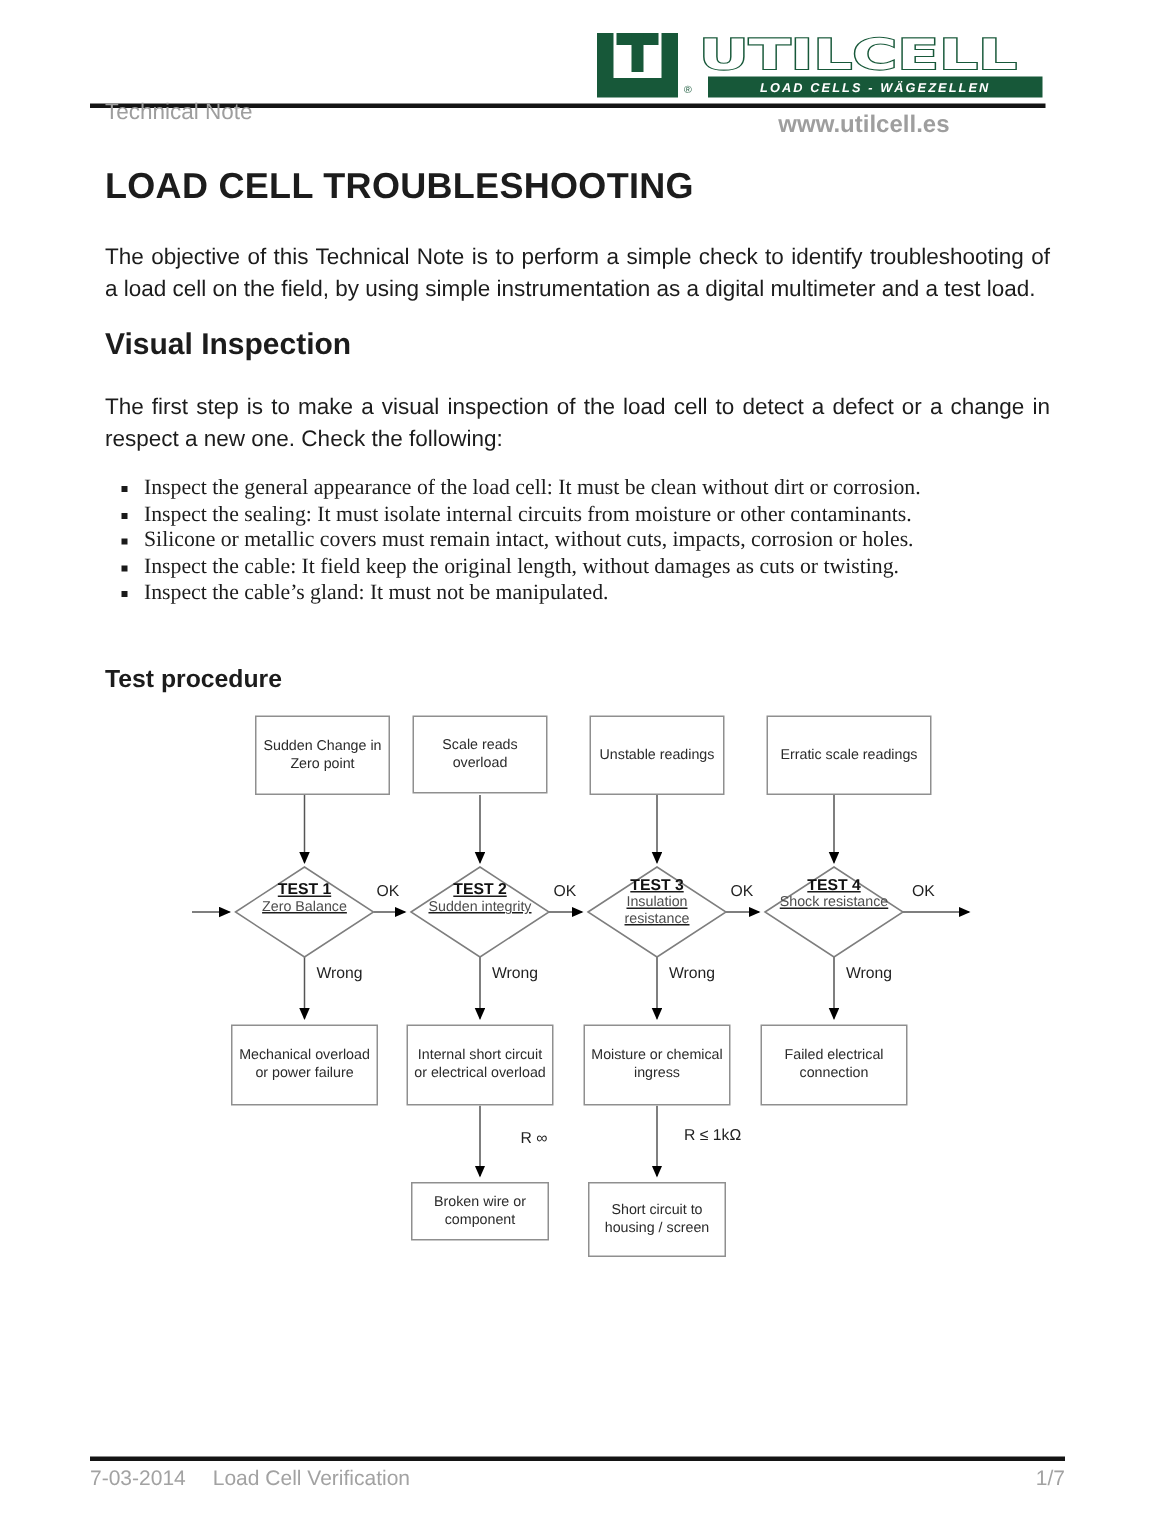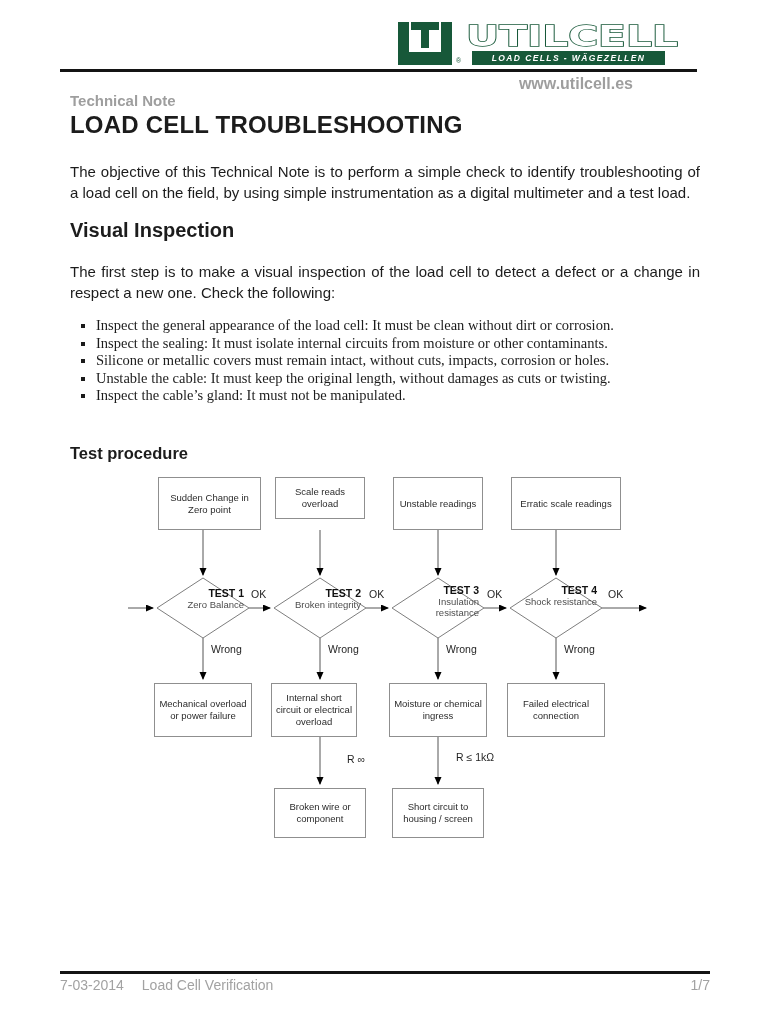--- a/index.html
+++ b/index.html
@@ -3,43 +3,43 @@
 <meta charset="utf-8">
 <style>
   html,body{margin:0;padding:0;background:#ffffff;}
   .page{position:relative;width:770px;height:1024px;background:#ffffff;overflow:hidden;
         font-family:"Liberation Sans",sans-serif;color:#1c1c1c;}
 
   
   .logo-mark{position:absolute;left:395px;top:20px;}
   .reg{position:absolute;left:456px;top:57px;font-size:7px;color:#175839;}
   .wordmark{position:absolute;left:464px;top:21px;}
-  .banner{position:absolute;left:472px;top:51px;width:193px;height:14px;background:#175839;
+  .banner{position:absolute;left:472px;top:51px;width:223px;height:14px;background:#175839;
           display:flex;align-items:center;justify-content:center;}
   .banner span{color:#ffffff;font-size:8.5px;font-weight:bold;font-style:italic;letter-spacing:1.4px;white-space:nowrap;}
   .hrule{position:absolute;left:60px;top:69px;width:637px;height:3px;background:#141414;}
-  .tech-note{position:absolute;left:70px;top:92px;font-size:15px;font-weight:bold;color:#9e9e9e;}
+  .tech-note{position:absolute;left:70px;top:66px;font-size:15px;font-weight:normal;color:#9e9e9e;}
   .website{position:absolute;left:420px;top:75px;width:213px;text-align:right;font-size:16px;font-weight:bold;color:#9e9e9e;}
 
   
   .textcol{position:absolute;left:70px;top:110px;width:630px;}
   .doc-title{font-size:24px;font-weight:bold;line-height:30px;margin:0 0 0 0;letter-spacing:.2px;}
   .para{font-size:15px;line-height:21px;text-align:justify;margin:21px 0 0 0;}
   .h2{font-size:20px;font-weight:bold;margin:17px 0 0 0;line-height:20px;}
   .bullets{list-style:none;margin:14px 0 0 0;padding:0;font-family:Liberation Serif, serif;}
   .bullets li{position:relative;padding-left:26px;font-size:14.5px;line-height:17.6px;}
   .bullets li::before{content:"";position:absolute;left:11px;top:7px;width:4px;height:4px;background:#1a1a1a;}
   .h2-tp{font-size:16.5px;font-weight:bold;margin:38px 0 0 0;line-height:20px;}
 
   
   .fc-svg{position:absolute;left:0;top:470px;}
   .fc-box{position:absolute;border:1px solid #8f8f8f;background:#ffffff;display:flex;align-items:center;
           justify-content:center;text-align:center;font-size:9.5px;line-height:12px;color:#2b2b2b;
           box-sizing:border-box;padding:1px 2px;}
-  .fc-dtext{position:absolute;width:82px;text-align:right;}
+  .fc-dtext{position:absolute;width:82px;text-align:center;text-decoration:underline;}
   .fc-test{font-size:10.5px;font-weight:bold;color:#111;line-height:12px;}
   .fc-sub{font-size:9.5px;color:#4d4d4d;line-height:11px;}
   .fc-label{position:absolute;font-size:10.5px;color:#1f1f1f;white-space:nowrap;}
 
   
   .frule{position:absolute;left:60px;top:971px;width:650px;height:3px;background:#141414;}
   .footer-row{position:absolute;left:60px;top:977px;width:650px;display:flex;justify-content:space-between;
               font-size:14px;color:#a2a2a2;}
   .footer-row .docname{margin-left:18px;}
 </style>
@@ -66,21 +66,21 @@
 
   <div class="textcol">
     <h1 class="doc-title">LOAD CELL TROUBLESHOOTING</h1>
     <p class="para">The objective of this Technical Note is to perform a simple check to identify troubleshooting of a load cell on the field, by using simple instrumentation as a digital multimeter and a test load.</p>
     <div class="h2">Visual Inspection</div>
     <p class="para">The first step is to make a visual inspection of the load cell to detect a defect or a change in respect a new one. Check the following:</p>
     <ul class="bullets">
       <li>Inspect the general appearance of the load cell: It must be clean without dirt or corrosion.</li>
       <li>Inspect the sealing: It must isolate internal circuits from moisture or other contaminants.</li>
       <li>Silicone or metallic covers must remain intact, without cuts, impacts, corrosion or holes.</li>
-      <li>Unstable the cable: It must keep the original length, without damages as cuts or twisting.</li>
+      <li>Inspect the cable: It field keep the original length, without damages as cuts or twisting.</li>
       <li>Inspect the cable’s gland: It must not be manipulated.</li>
     </ul>
     <div class="h2-tp">Test procedure</div>
   </div>
 
   <svg class="fc-svg" width="770" height="380" viewBox="0 470 770 380">
     <defs>
       <marker id="arr" markerWidth="9" markerHeight="8" refX="7" refY="3.5" orient="auto">
         <path d="M0,0 L8,3.5 L0,7 z" fill="#000000"></path>
       </marker>
@@ -108,41 +108,41 @@
     </g>
     <g stroke="#7e7e7e" stroke-width="1" fill="#ffffff">
       <polygon points="157,608 203,578 249,608 203,638"></polygon>
       <polygon points="274,608 320,578 366,608 320,638"></polygon>
       <polygon points="392,608 438,578 484,608 438,638"></polygon>
       <polygon points="510,608 556,578 602,608 556,638"></polygon>
     </g>
   </svg>
 
   <div>
-    <div class="fc-box" style="left:158px;top:477px;width:103px;height:53px">Sudden Change in Zero point</div>
+    <div class="fc-box" style="left:170px;top:477px;width:90px;height:53px">Sudden Change in Zero point</div>
     <div class="fc-dtext" style="left:162px;top:587px">
       <div class="fc-test">TEST 1</div>
       <div class="fc-sub">Zero Balance</div>
     </div>
     <div class="fc-label" style="left:251px;top:588px">OK</div>
     <div class="fc-label" style="left:211px;top:643px">Wrong</div>
     <div class="fc-box" style="left:154px;top:683px;width:98px;height:54px">Mechanical overload or power failure</div>
   </div>
 
   <div>
-    <div class="fc-box" style="left:275px;top:477px;width:90px;height:42px">Scale reads overload</div>
+    <div class="fc-box" style="left:275px;top:477px;width:90px;height:52px">Scale reads overload</div>
     <div class="fc-dtext" style="left:279px;top:587px">
       <div class="fc-test">TEST 2</div>
-      <div class="fc-sub">Broken integrity</div>
+      <div class="fc-sub">Sudden integrity</div>
     </div>
     <div class="fc-label" style="left:369px;top:588px">OK</div>
     <div class="fc-label" style="left:328px;top:643px">Wrong</div>
-    <div class="fc-box" style="left:271px;top:683px;width:86px;height:54px">Internal short circuit or electrical overload</div>
+    <div class="fc-box" style="left:271px;top:683px;width:98px;height:54px">Internal short circuit or electrical overload</div>
     <div class="fc-label" style="left:347px;top:753px">R ∞</div>
-    <div class="fc-box" style="left:274px;top:788px;width:92px;height:50px">Broken wire or component</div>
+    <div class="fc-box" style="left:274px;top:788px;width:92px;height:39px">Broken wire or component</div>
   </div>
 
   <div>
     <div class="fc-box" style="left:393px;top:477px;width:90px;height:53px">Unstable readings</div>
     <div class="fc-dtext" style="left:397px;top:584px">
       <div class="fc-test">TEST 3</div>
       <div class="fc-sub">Insulation resistance</div>
     </div>
     <div class="fc-label" style="left:487px;top:588px">OK</div>
     <div class="fc-label" style="left:446px;top:643px">Wrong</div>

